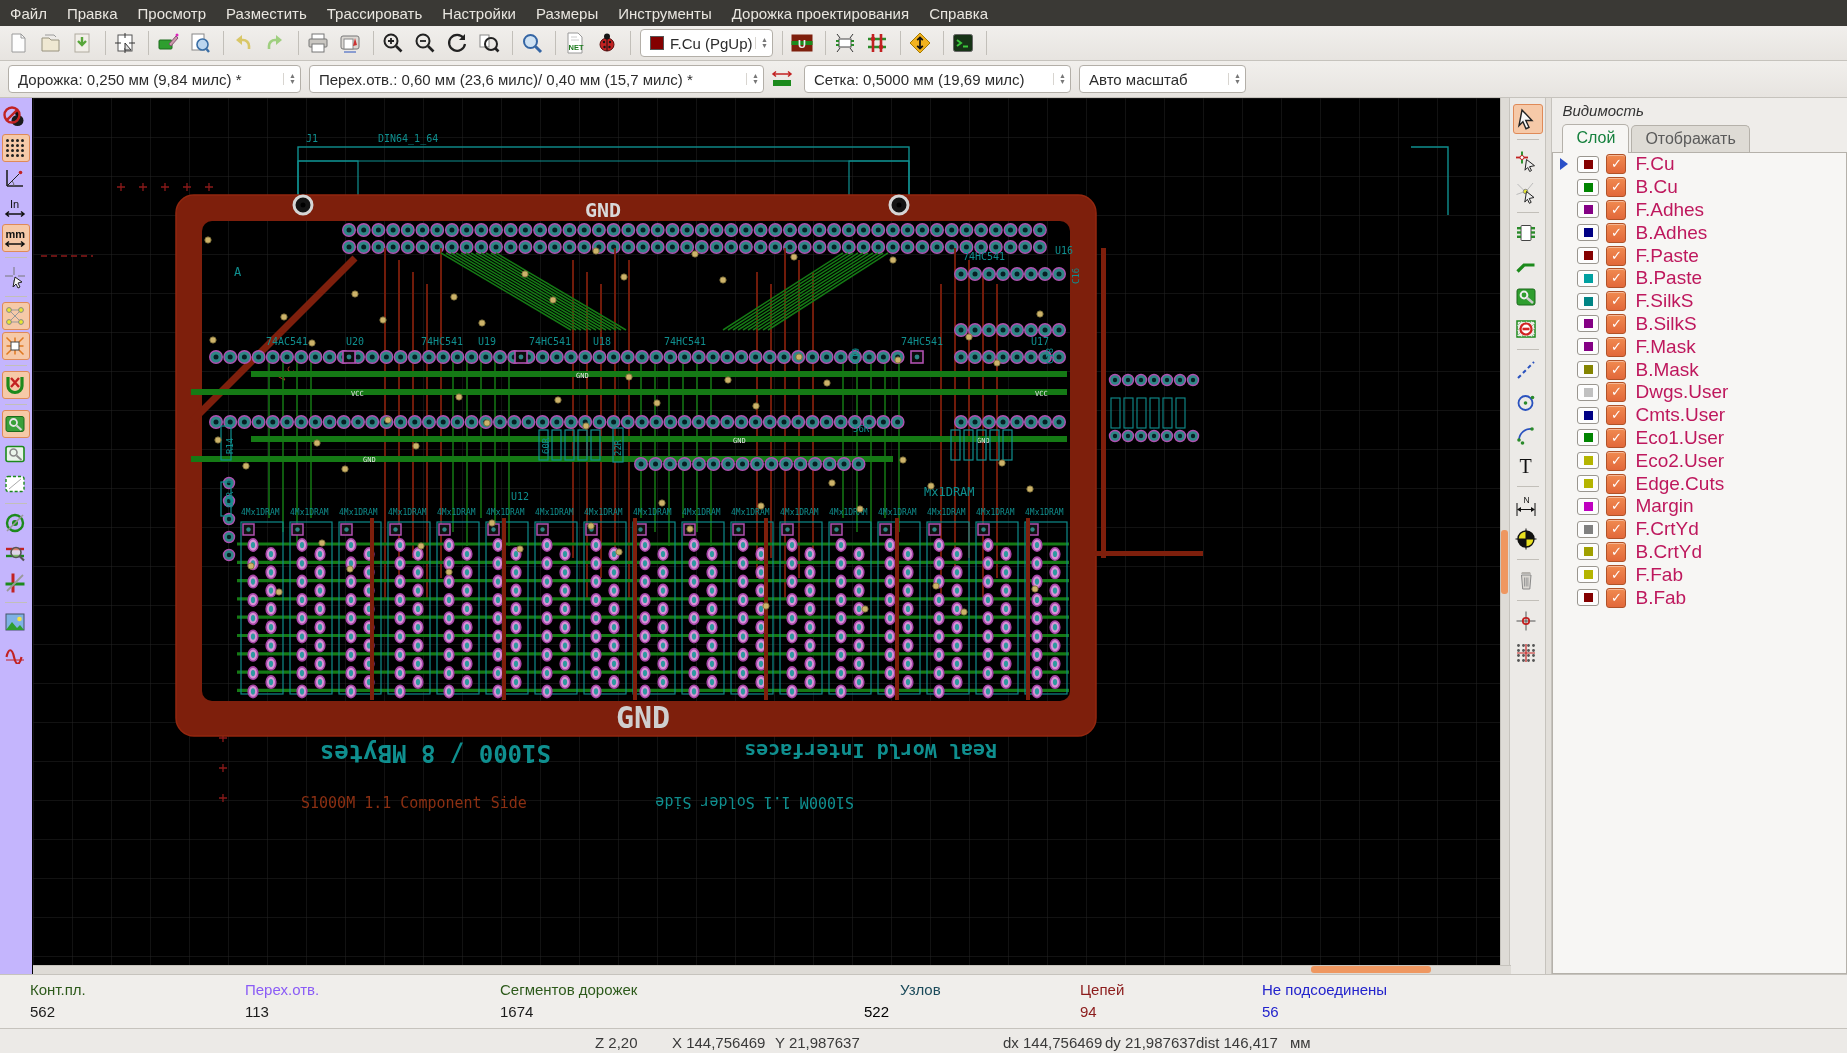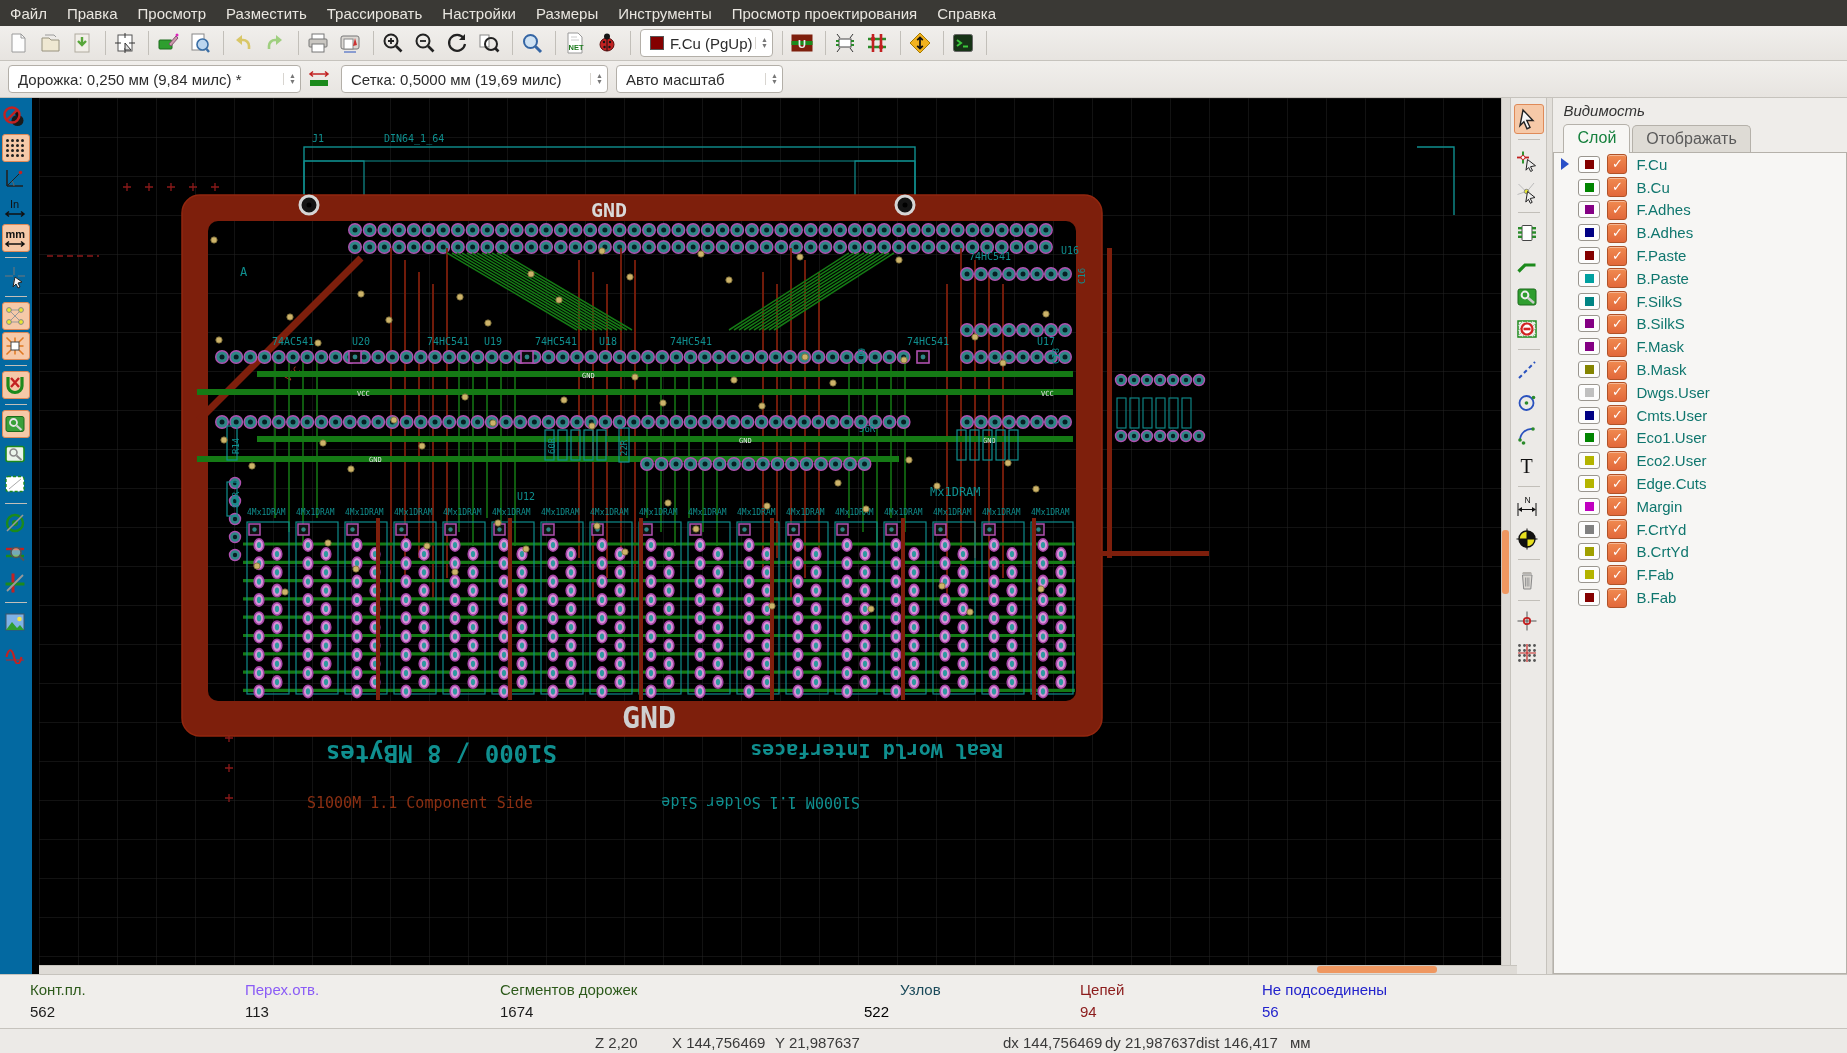--- a/index.html
+++ b/index.html
@@ -13,21 +13,21 @@
   .tb-params{height:36px;}
   .tbtn{width:28px;height:28px;margin:0 1px;border:1px solid transparent;border-radius:3px;display:flex;align-items:center;justify-content:flex-start;}
   .tbtn.sel{background:#f6c9a8;border-color:#df8a58;}
   .vsep{width:1px;height:24px;background:#c2bfb9;margin:0 5px;}
   .hsep{width:22px;height:1px;background:#c2bfb9;margin:5px auto;}
   .dd{height:26px;background:#fff;border:1px solid #b3afa8;border-radius:4px;display:flex;align-items:center;padding:0 4px 0 9px;font-size:15px;color:#2c2c2c;margin:0 4px;white-space:nowrap;}
   .dd .spin{display:flex;flex-direction:column;margin-left:8px;border-left:1px solid #d8d5d0;padding-left:5px;color:#777;font-size:7px;line-height:6px;}
   .dd .swatch-sm{width:12px;height:12px;background:#840000;border:1px solid #555;margin-right:6px;}
   
   .workspace{display:flex;height:876px;}
-  .sidebar{width:32px;background:#0369a1;border-right:7px solid #000000;padding-top:4px;}
+  .sidebar{width:32px;background:#c4b5fd;border-right:1px solid #000000;padding-top:4px;}
   .sidebar .tbtn{width:26px;height:26px;margin:2px auto;}
   .rtools{width:36px;background:#eceae7;border-left:1px solid #c6c3bd;padding-top:4px;}
   .rtools .tbtn{width:28px;height:28px;margin:2px auto;}
   .canvas-wrap{position:relative;width:1478px;height:876px;background:#000;}
   .canvas-wrap svg{display:block;}
   .sb-v{position:absolute;right:0;top:0;width:8px;height:868px;background:#dedbd6;border-left:1px solid #c6c3bd;}
   .sb-v .thumb{position:absolute;left:0;width:7px;background:#ef9760;border-radius:3px;}
   .sb-h{position:absolute;left:0;bottom:0;width:1478px;height:8px;background:#dedbd6;border-top:1px solid #c6c3bd;}
   .sb-h .thumb{position:absolute;top:0;height:7px;background:#ef9760;border-radius:3px;}
   .splitter{width:5px;background:#e2dfda;border-left:1px solid #c6c3bd;}
@@ -36,21 +36,21 @@
   .lpanel .vtitle{font-size:15px;color:#333;padding:4px 10px 2px;font-style:italic;}
   .ltabs{display:flex;align-items:flex-end;padding:2px 0 0 10px;}
   .ltab{font-size:16px;padding:4px 13px 5px;border:1px solid #b5b1aa;border-bottom:none;border-radius:5px 5px 0 0;background:#dedbd5;color:#5a5a5a;margin-right:2px;position:relative;top:1px;}
   .ltab.active{background:#f7f6f4;color:#15803d;z-index:2;padding-bottom:6px;}
   .llist{flex:1;background:#f7f6f4;border:1px solid #b5b1aa;margin:0;overflow:hidden;position:relative;z-index:1;}
   .lrow{display:flex;align-items:center;height:22.8px;padding-left:24px;position:relative;}
   .lrow .arrow{position:absolute;left:7px;top:5px;width:0;height:0;border-left:8px solid #2b50c8;border-top:6px solid transparent;border-bottom:6px solid transparent;}
   .lrow .sw{width:20px;height:15px;border:1px solid #9a968f;border-radius:3px;background:#fdfdfd;display:flex;align-items:center;justify-content:center;margin-right:7px;box-shadow:inset 0 1px 1px #fff;}
   .lrow .sw i{width:9px;height:9px;display:block;}
   .lrow .chk{width:18px;height:18px;border-radius:3px;background:linear-gradient(#f08a50,#e2683a);border:1px solid #b05228;color:#fff;font-size:13px;line-height:17px;text-align:center;margin-right:9px;box-shadow:inset 0 1px 0 rgba(255,255,255,.4);}
-  .lrow .lname{font-size:15px;color:#0f766e;}
+  .lrow .lname{font-size:19px;color:#be185d;}
   
   .statusbar{height:53px;background:#f0eeeb;border-top:1px solid #c6c3bd;position:relative;font-size:15px;}
   .statusbar .slabel{position:absolute;top:6px;white-space:nowrap;}
   .statusbar .svalue{position:absolute;top:28px;white-space:nowrap;}
   
   .coordbar{height:28px;background:#eceae7;border-top:1px solid #c6c3bd;position:relative;font-size:15px;color:#3a3a3a;}
   .coordbar span{position:absolute;top:5px;white-space:nowrap;text-align:right;}
 </style>
 </head>
 <body>
@@ -58,21 +58,21 @@
 <div class="app">
   <div class="menubar" id="menubar">
       <span class="mitem">Файл</span>
       <span class="mitem">Правка</span>
       <span class="mitem">Просмотр</span>
       <span class="mitem">Разместить</span>
       <span class="mitem">Трассировать</span>
       <span class="mitem">Настройки</span>
       <span class="mitem">Размеры</span>
       <span class="mitem">Инструменты</span>
-      <span class="mitem">Просмотр проектирования</span>
+      <span class="mitem">Дорожка проектирования</span>
       <span class="mitem">Справка</span>
     </div>
 
   <div class="toolbar tb-top" id="tbtop">
       <div class="tbtn">
         <svg width="24" height="24" viewBox="0 0 24 24">
           <path d="M6 3h9l4 4v14H6z" fill="#fdfdfd" stroke="#9a9a9a"></path>
           <path d="M15 3v4h4" fill="none" stroke="#9a9a9a"></path>
         </svg>
       </div>
@@ -241,20 +241,24 @@
           <path d="M6 9l4 3-4 3" stroke="#3bc93b" stroke-width="2" fill="none"></path>
           <path d="M12 15.5h5" stroke="#3bc93b" stroke-width="2"></path>
         </svg>
       </div>
       <div class="vsep"></div>
     </div>
 
   <div class="toolbar tb-params">
     <div class="dd" style="width:278px">
       <span>Дорожка: 0,250 мм (9,84 милс) *</span>
+      <span class="spin" style="margin-left:auto">▲<br>▼</span>
+    </div>
+    <div class="dd" style="width:440px">
+      <span>Перех.отв.: 0,60 мм (23,6 милс)/ 0,40 мм (15,7 милс) *</span>
       <span class="spin" style="margin-left:auto">▲<br>▼</span>
     </div>
     <div class="tbtn" id="widthIcon">
         <svg width="24" height="24" viewBox="0 0 24 24">
           <path d="M3 7h18M6 4.5 3 7l3 2.5M18 4.5 21 7l-3 2.5" stroke="#c22222" fill="none" stroke-width="1.5"></path>
           <rect x="3" y="13" width="18" height="6" fill="#1c8a1c"></rect>
         </svg>
       </div>
     <div class="dd" style="width:252px">
       <span>Сетка: 0,5000 мм (19,69 милс)</span>

